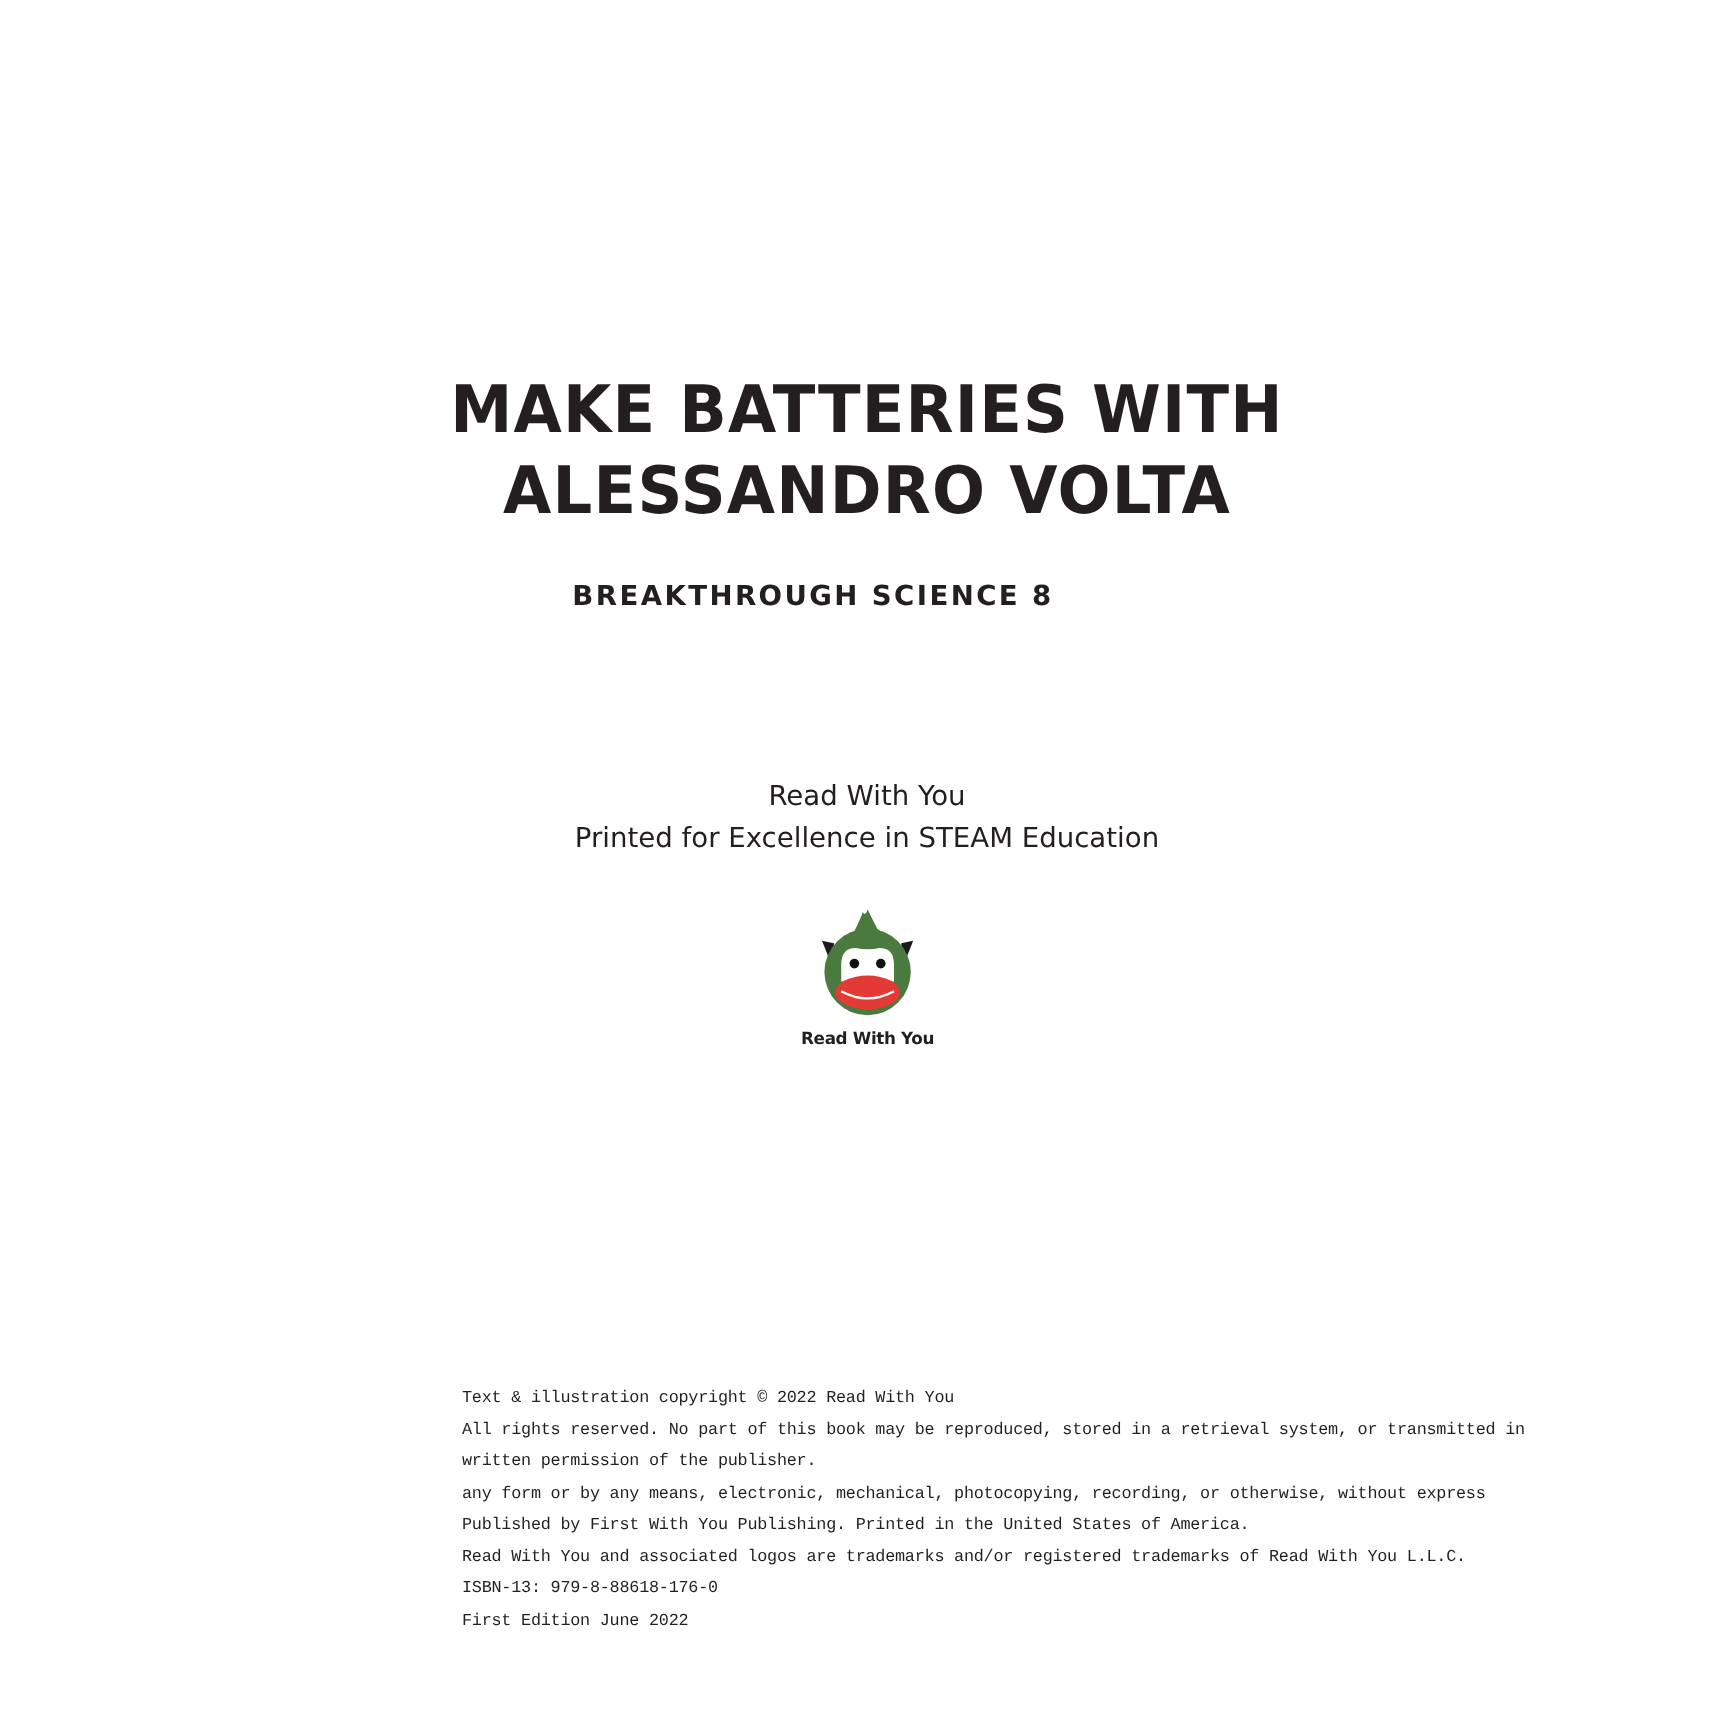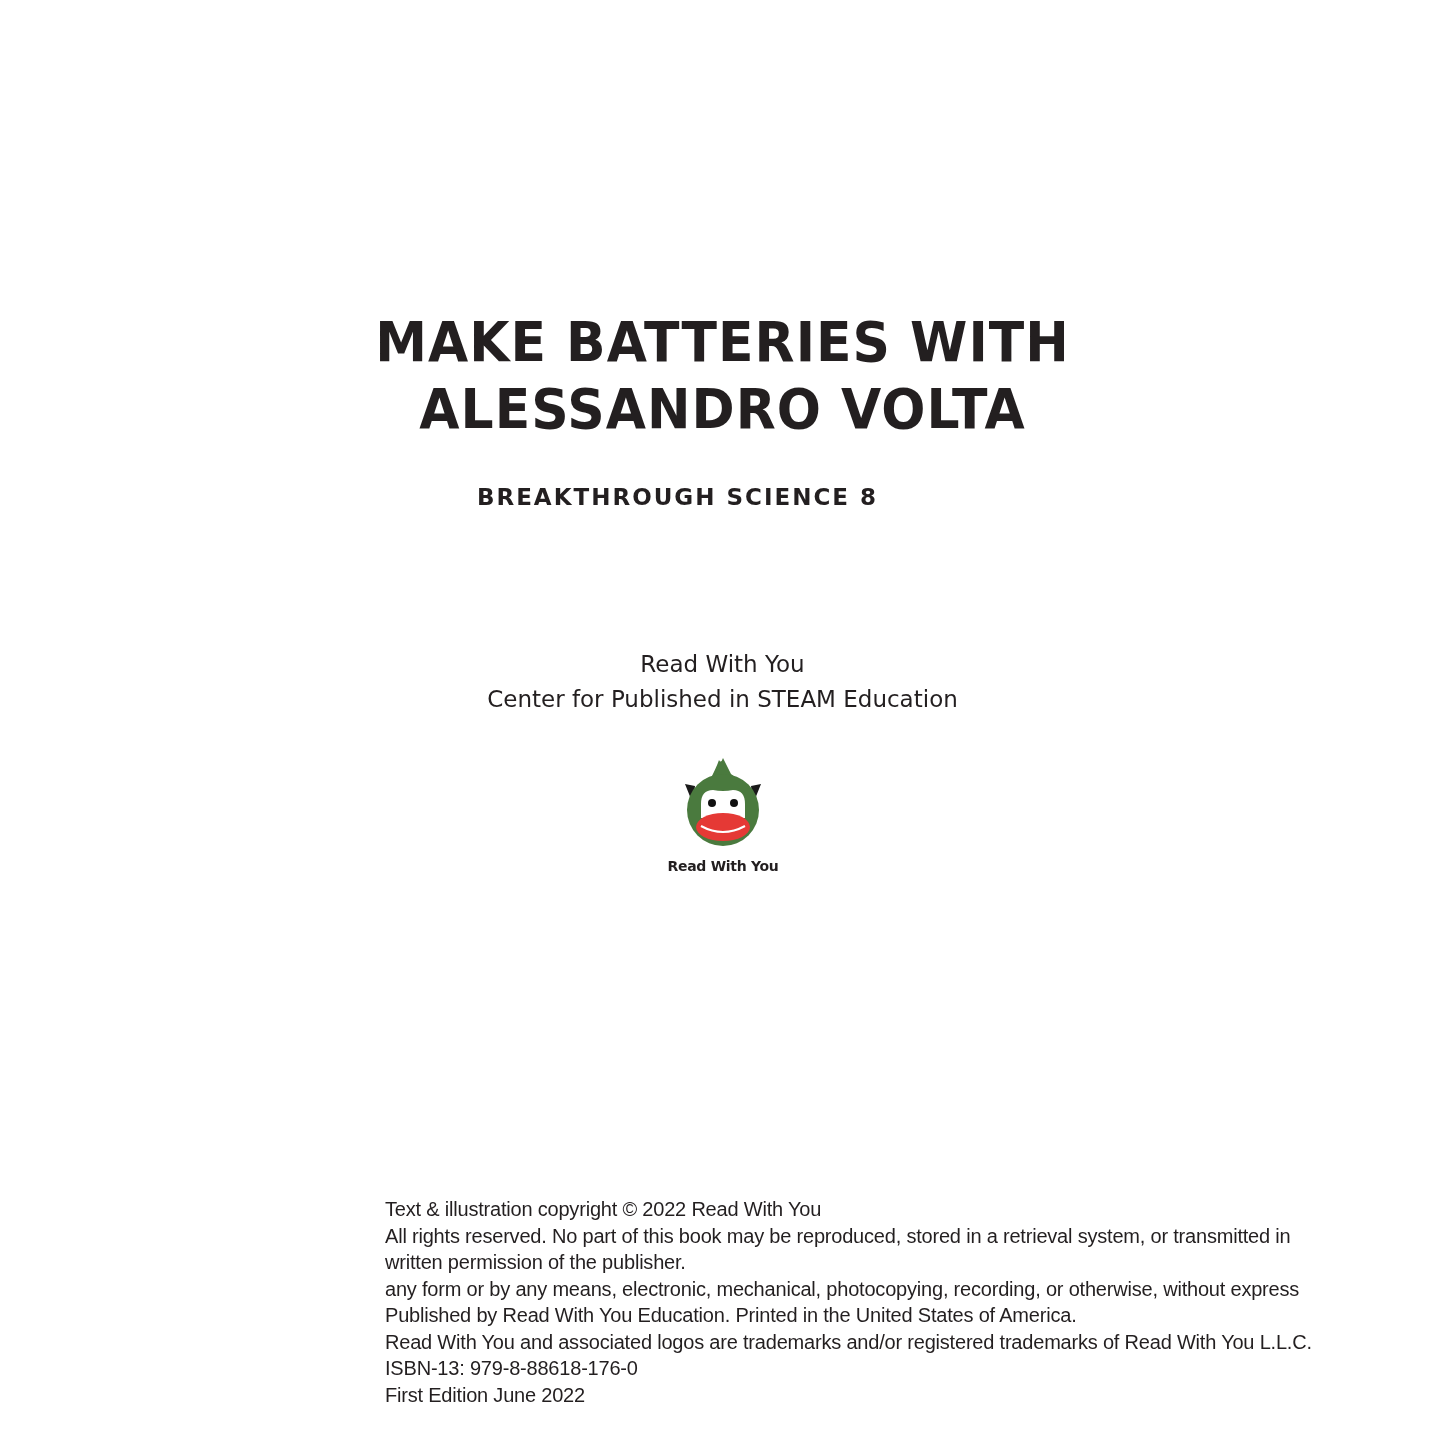--- a/index.html
+++ b/index.html
@@ -81,24 +81,24 @@
       text-align: center;
       font-family: "DejaVu Sans", sans-serif;
       font-weight: bold;
       font-size: 14px;
       letter-spacing: -0.3px;
       color: #231f20;
     }
     .legal {
       position: absolute;
       left: 385px;
-      top: 1152px;
+      top: 1108px;
       width: 690px;
-      font-family: Liberation Sans, sans-serif;
-      font-size: 20px;
+      font-family: Liberation Mono, monospace;
+      font-size: 14px;
       line-height: 26.5px;
       color: #231f20;
       letter-spacing: -0.2px;
     }
     .legal-line {
       display: block;
       white-space: nowrap;
     }
   </style>
 </head>
@@ -108,21 +108,21 @@
 
   <div class="title">
     <span class="title-line">MAKE BATTERIES WITH</span>
     <span class="title-line">ALESSANDRO VOLTA</span>
   </div>
 
   <div class="subtitle">BREAKTHROUGH SCIENCE 8</div>
 
   <div class="org">
     <span class="org-line">Read With You</span>
-    <span class="org-line">Center for Published in STEAM Education</span>
+    <span class="org-line">Printed for Excellence in STEAM Education</span>
   </div>
 
   <div class="logo">
     <svg width="84" height="95" viewBox="0 0 84 95">
 
       <path d="M4 28 L14 30 L12 48 Z" fill="#1a1a1a"></path>
       <path d="M80 28 L70 30 L72 48 Z" fill="#1a1a1a"></path>
 
       <path d="M30 22 Q36 10 38 4 Q40 8 42 2 Q46 10 50 18 Q56 22 58 26 Z" fill="#4a7a3e"></path>
 
@@ -137,19 +137,19 @@
       <path d="M20 70 Q42 82 64 70" stroke="#ffffff" stroke-width="2" fill="none"></path>
     </svg>
     <div class="logo-text">Read With You</div>
   </div>
 
   <div class="legal">
     <span class="legal-line">Text &amp; illustration copyright © 2022 Read With You</span>
     <span class="legal-line">All rights reserved.  No part of this book may be reproduced, stored in a retrieval system, or transmitted in</span>
     <span class="legal-line">written permission of the publisher.</span>
     <span class="legal-line">any form or by any means, electronic, mechanical, photocopying, recording, or otherwise, without express</span>
-    <span class="legal-line">Published by Read With You Education.  Printed in the United States of America.</span>
+    <span class="legal-line">Published by First With You Publishing.  Printed in the United States of America.</span>
     <span class="legal-line">Read With You and associated logos are trademarks and/or registered trademarks of Read With You L.L.C.</span>
     <span class="legal-line">ISBN-13: 979-8-88618-176-0</span>
     <span class="legal-line">First Edition June 2022</span>
   </div>
 
 </div>
 
 </body></html>

